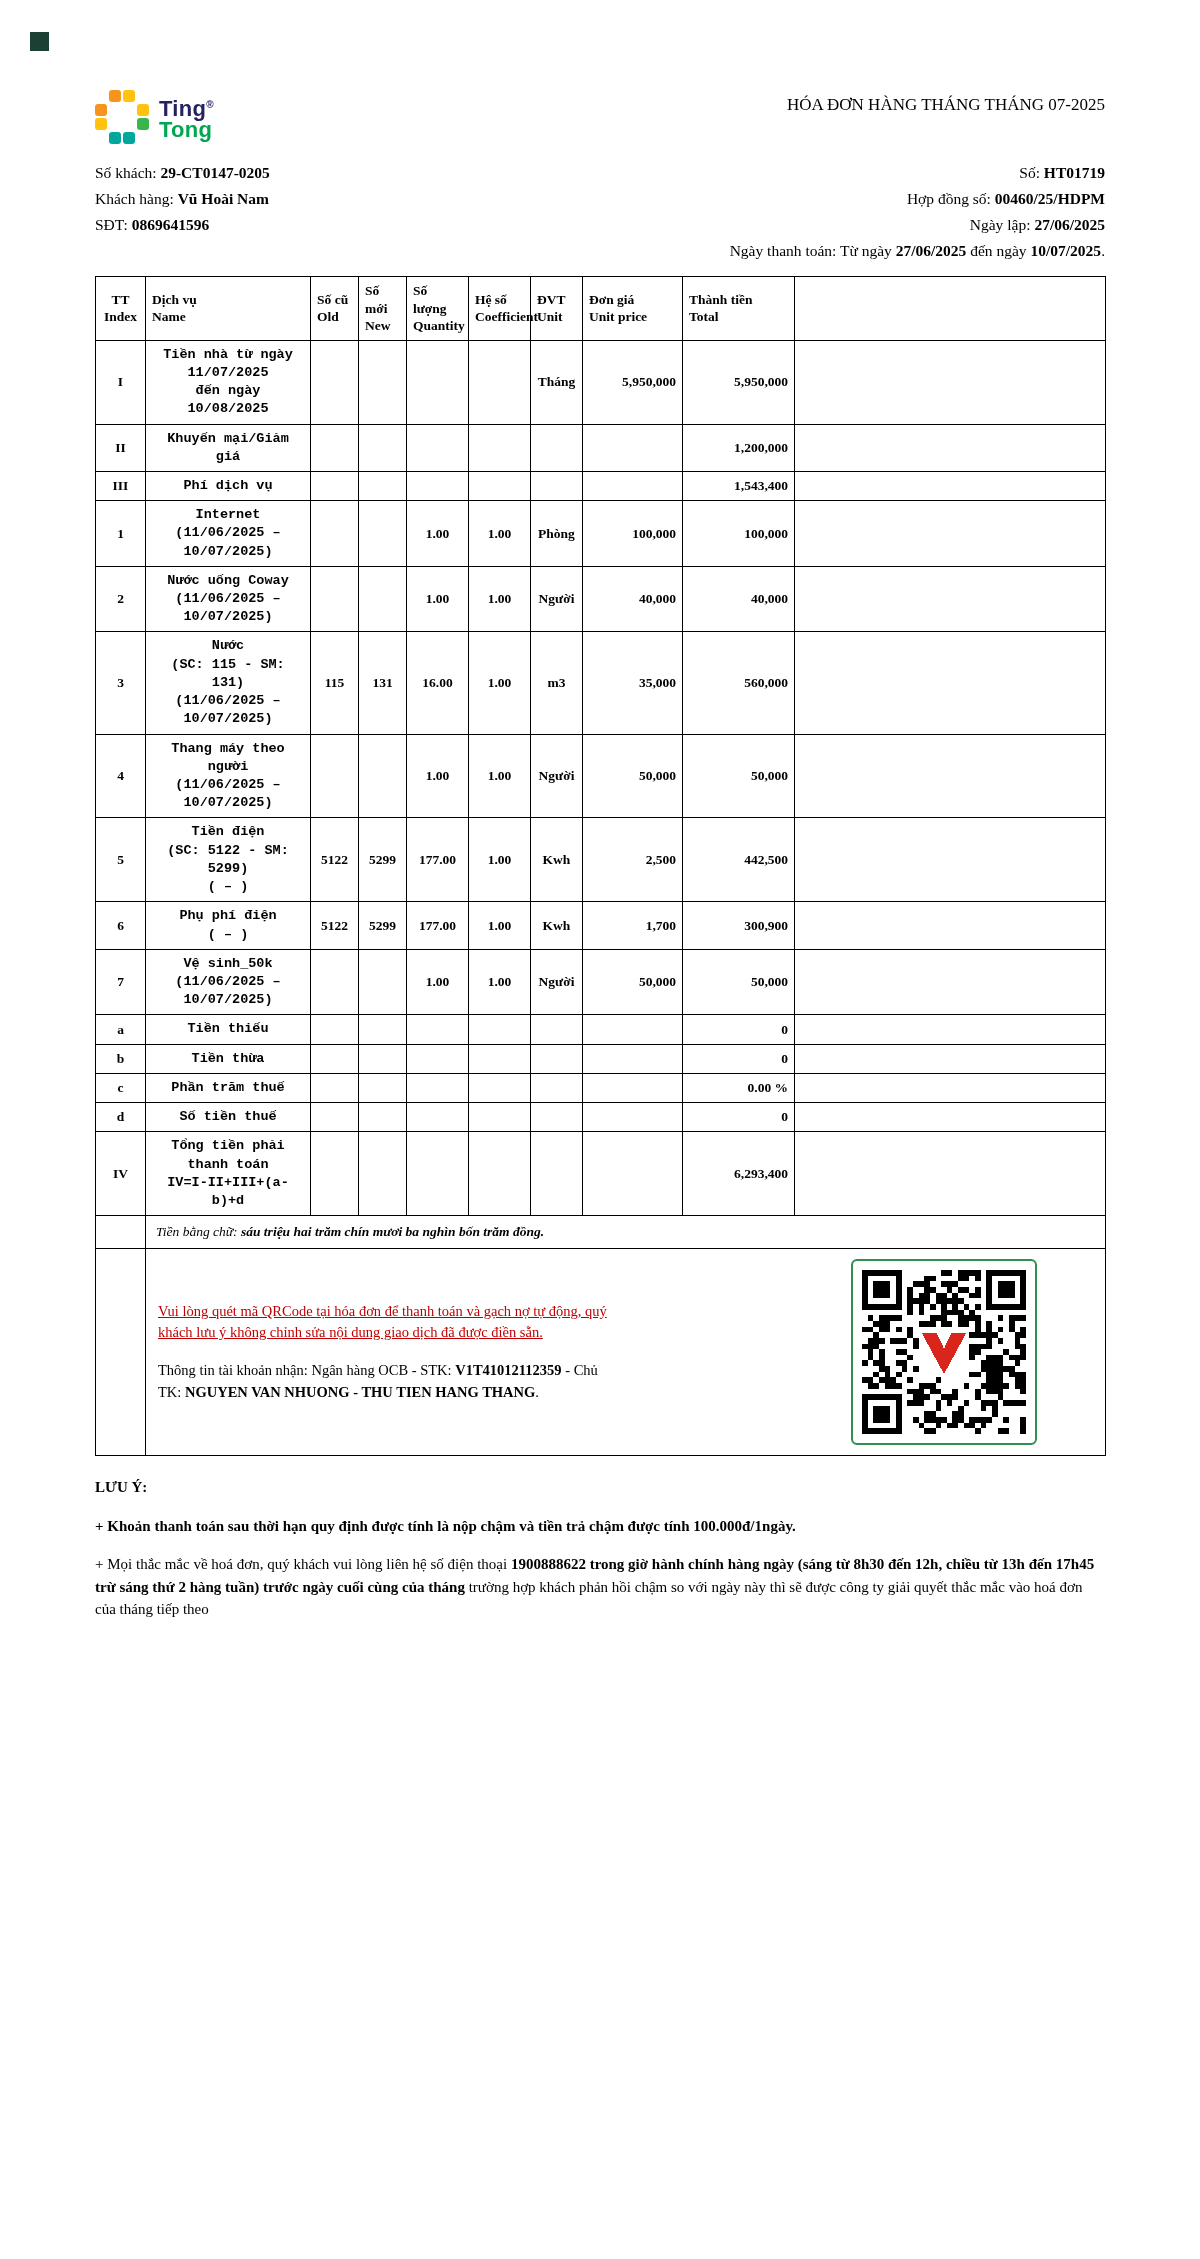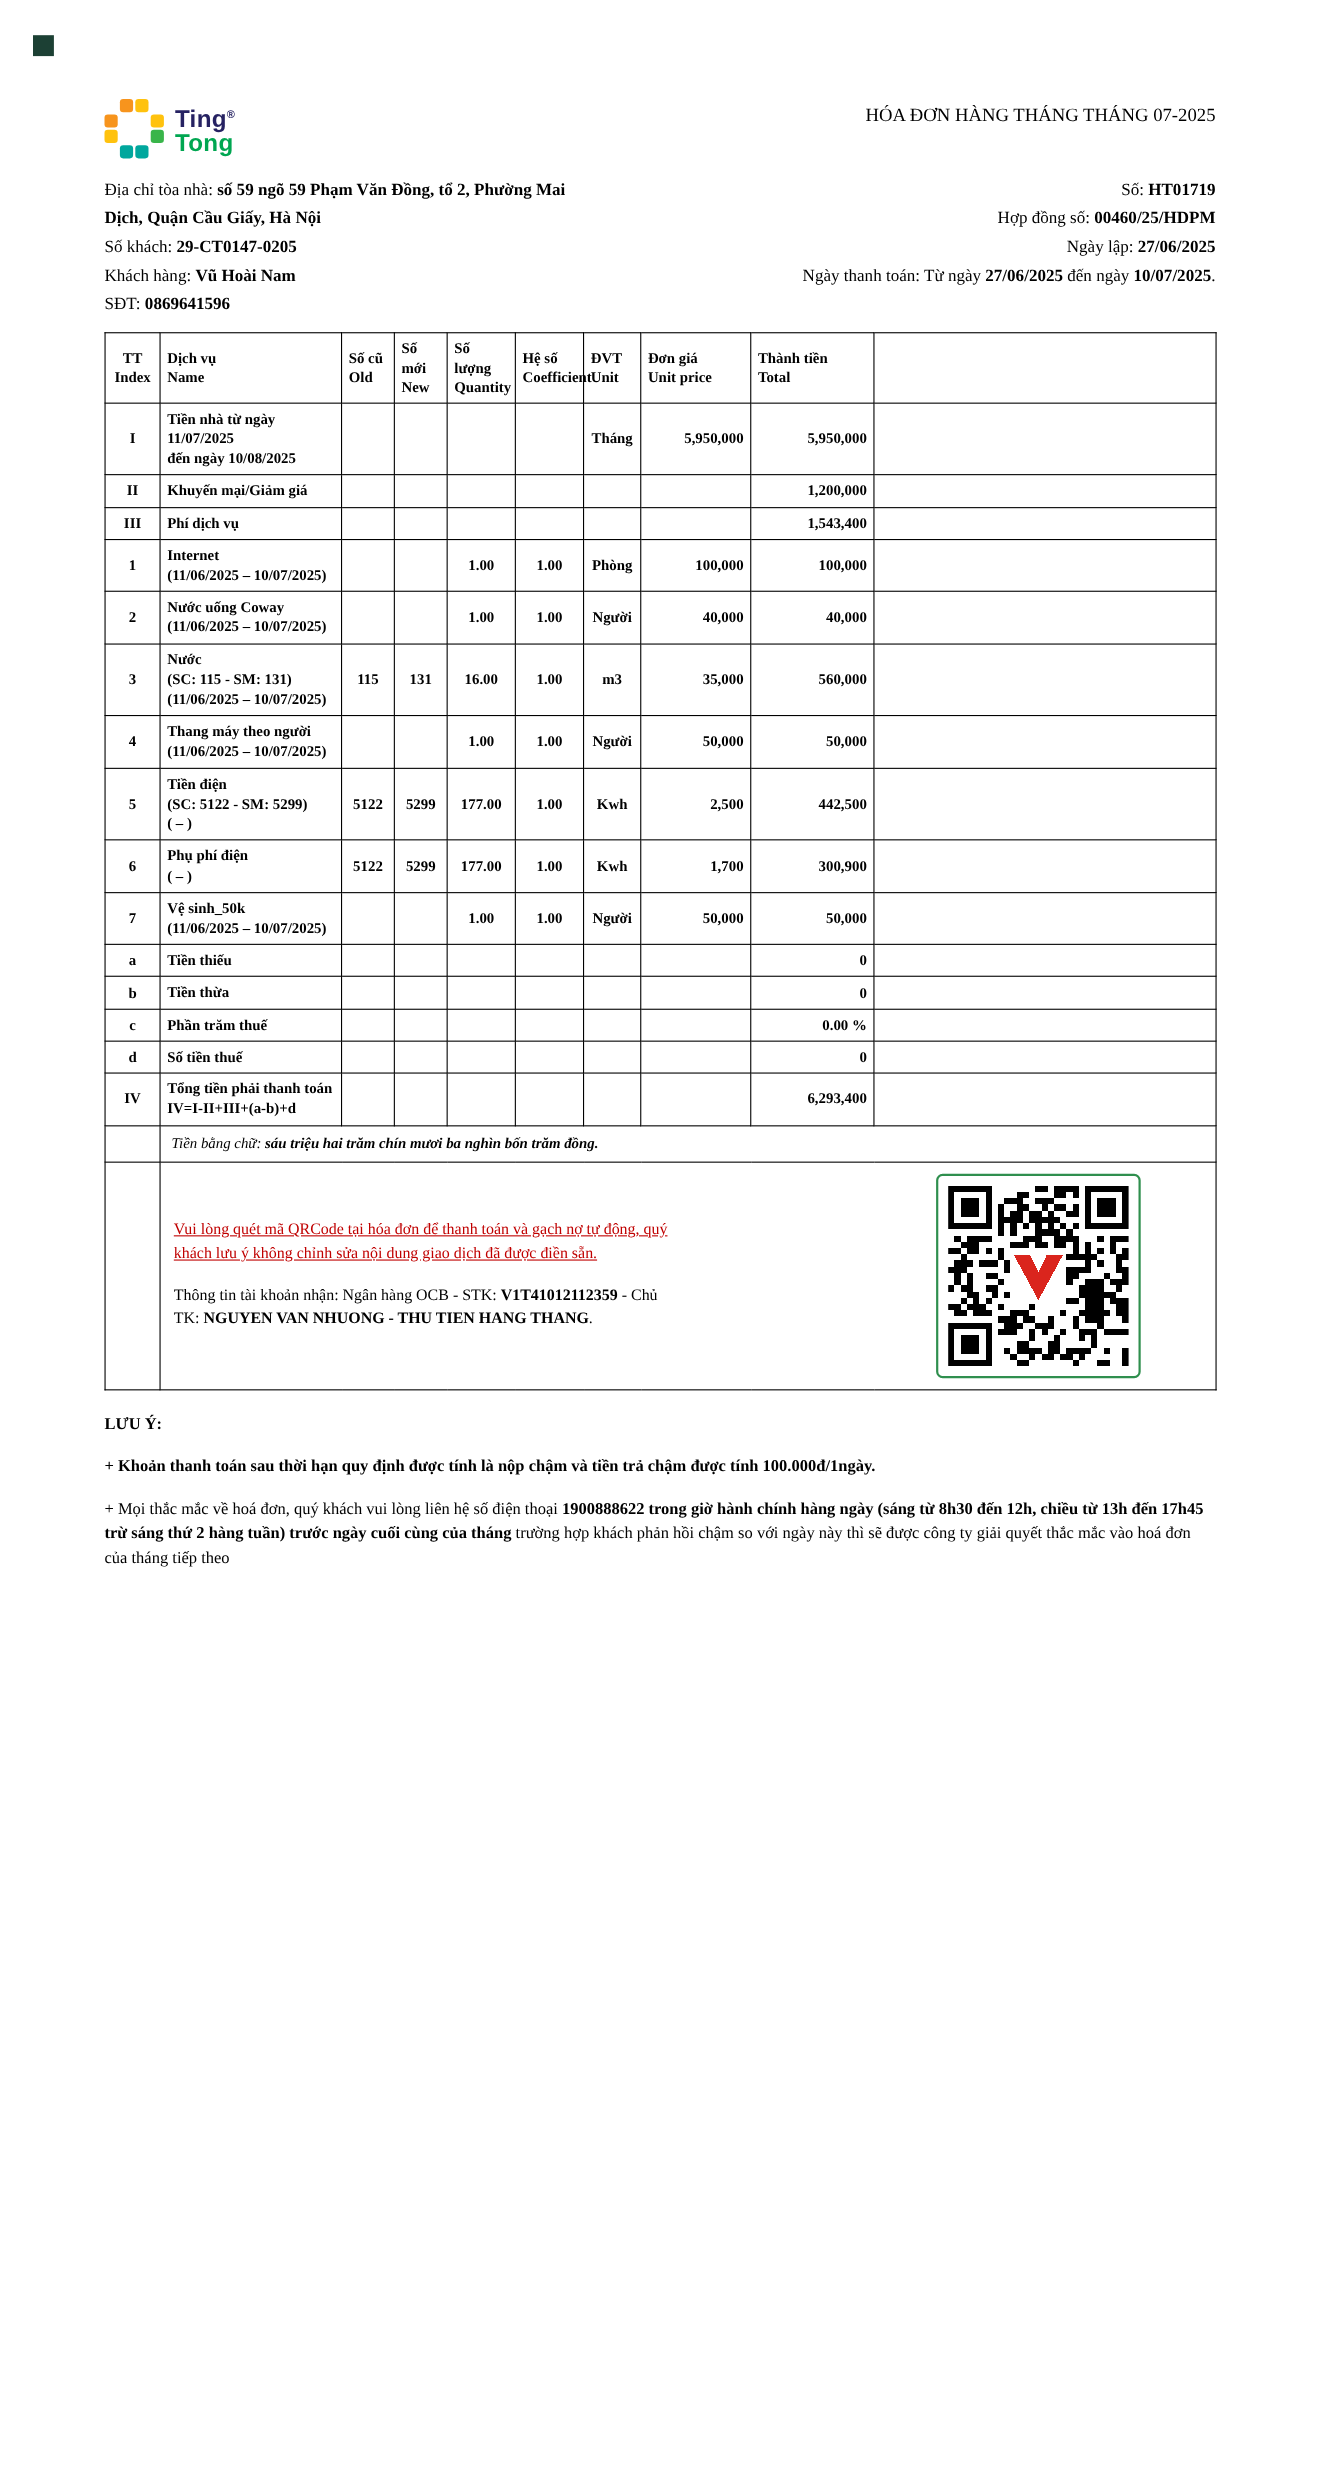--- a/index.html
+++ b/index.html
@@ -29,21 +29,21 @@
   .info-left { width:445px; }
   .info-right { text-align:right; }
 
   
   table.invoice { border-collapse:collapse; table-layout:fixed; width:1010px; margin-top:12px;
                   font-size:13.5px; font-weight:bold; }
   table.invoice th, table.invoice td { border:1px solid #000; vertical-align:middle; padding:5px 6px; }
   table.invoice th { text-align:left; white-space:pre-line; line-height:1.3; font-weight:bold; }
   table.invoice th.th-index { text-align:center; }
   td.col-index { text-align:center; }
-  td.col-name { text-align:left; white-space:pre-line; padding-left:8px; line-height:1.35; }
+  td.col-name { text-align:center; white-space:pre-line; padding-left:8px; line-height:1.35;font-family:Liberation Mono, monospace; }
   td.col-old, td.col-new, td.col-qty, td.col-coef, td.col-unit { text-align:center; }
   td.col-price, td.col-total { text-align:right; padding-right:7px; }
 
   tr.words-row td.words-cell { font-weight:normal; font-style:italic; padding:8px 10px; }
   tr.words-row b { font-weight:bold; }
 
   tr.qr-row td.qr-cell { padding:10px 10px; }
   .qr-flex { display:flex; align-items:center; min-height:185px; }
   .qr-text { width:452px; font-weight:normal; font-size:14.5px; line-height:1.5; margin-left:2px; }
   .qr-text .warn { color:var(--warning-red); margin-bottom:16px;text-decoration:underline; }
@@ -79,21 +79,20 @@
         <div class="logo-text">
           <div class="logo-line1"><span>Ting</span><span class="reg">®</span></div>
           <div class="logo-line2">Tong</div>
         </div>
       </div>
       <h1 class="title">HÓA ĐƠN HÀNG THÁNG THÁNG 07-2025</h1>
     </header>
 
     <section class="info">
       <div class="info-left">
-        <p><span>Địa chỉ tòa nhà: </span><b>số 59 ngõ 59 Phạm Văn Đồng, tổ 2, Phường Mai Dịch, Quận Cầu Giấy, Hà Nội</b></p>
         <p><span>Số khách: </span><b>29-CT0147-0205</b></p>
         <p><span>Khách hàng: </span><b>Vũ Hoài Nam</b></p>
         <p><span>SĐT: </span><b>0869641596</b></p>
       </div>
       <div class="info-right">
         <p><span>Số: </span><b>HT01719</b></p>
         <p><span>Hợp đồng số: </span><b>00460/25/HDPM</b></p>
         <p><span>Ngày lập: </span><b>27/06/2025</b></p>
         <p><span>Ngày thanh toán: Từ ngày </span><b>27/06/2025</b><span> đến ngày </span><b>10/07/2025</b><span>.</span></p>
       </div>

